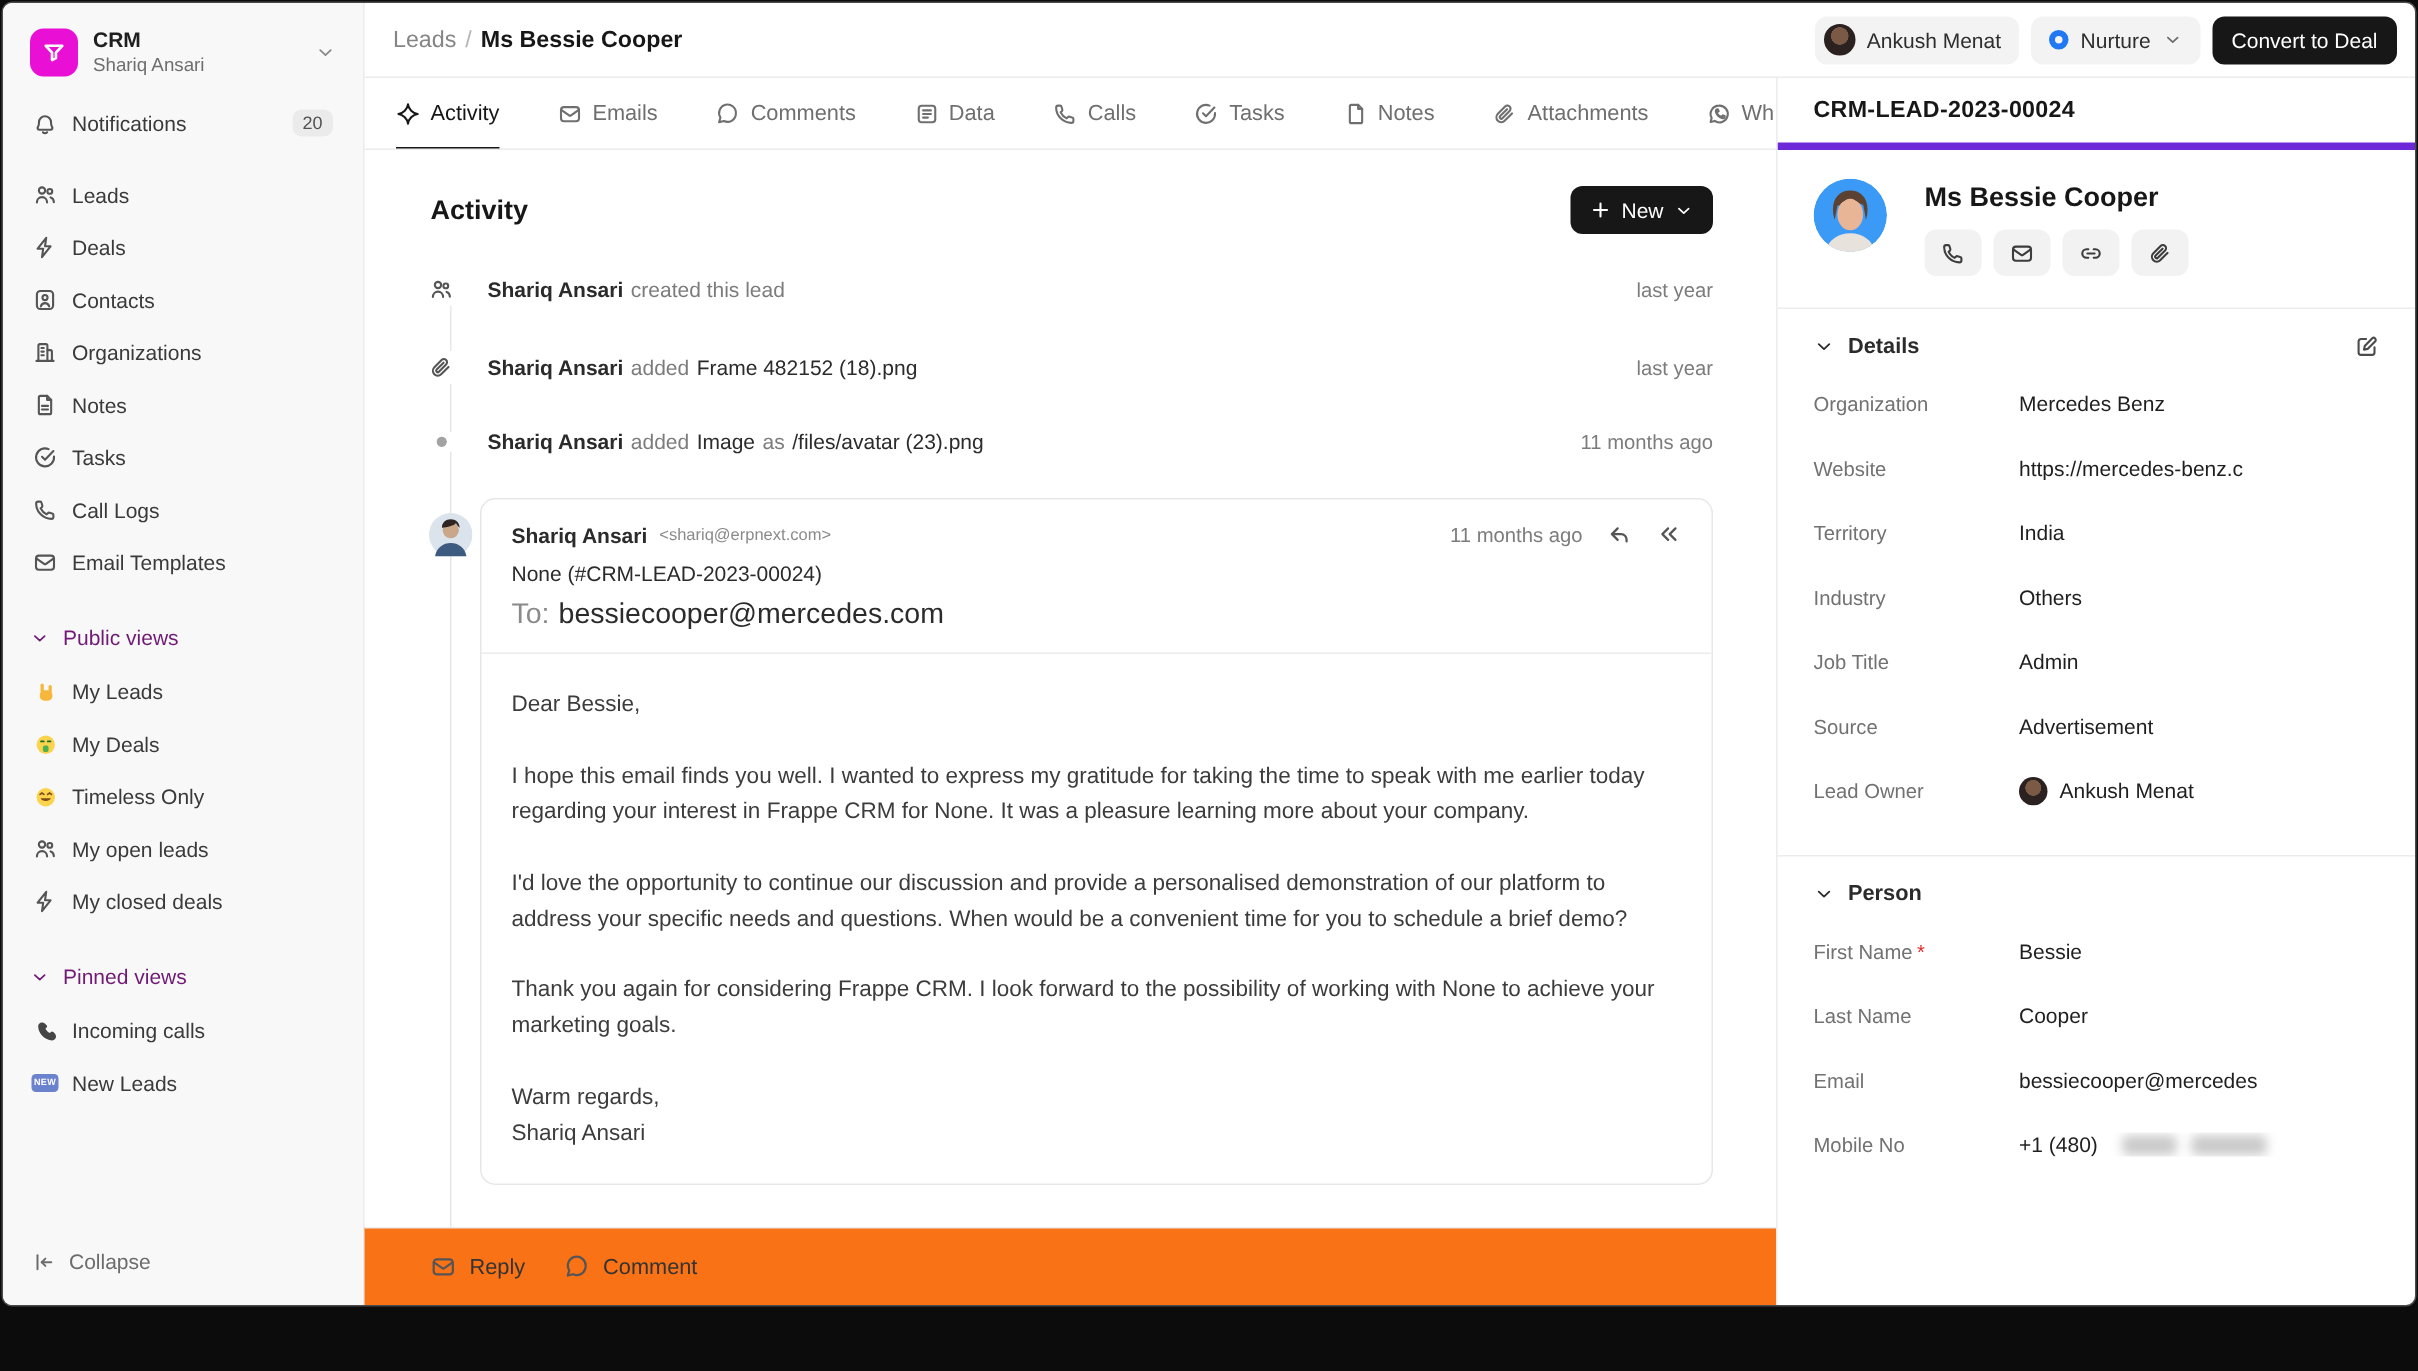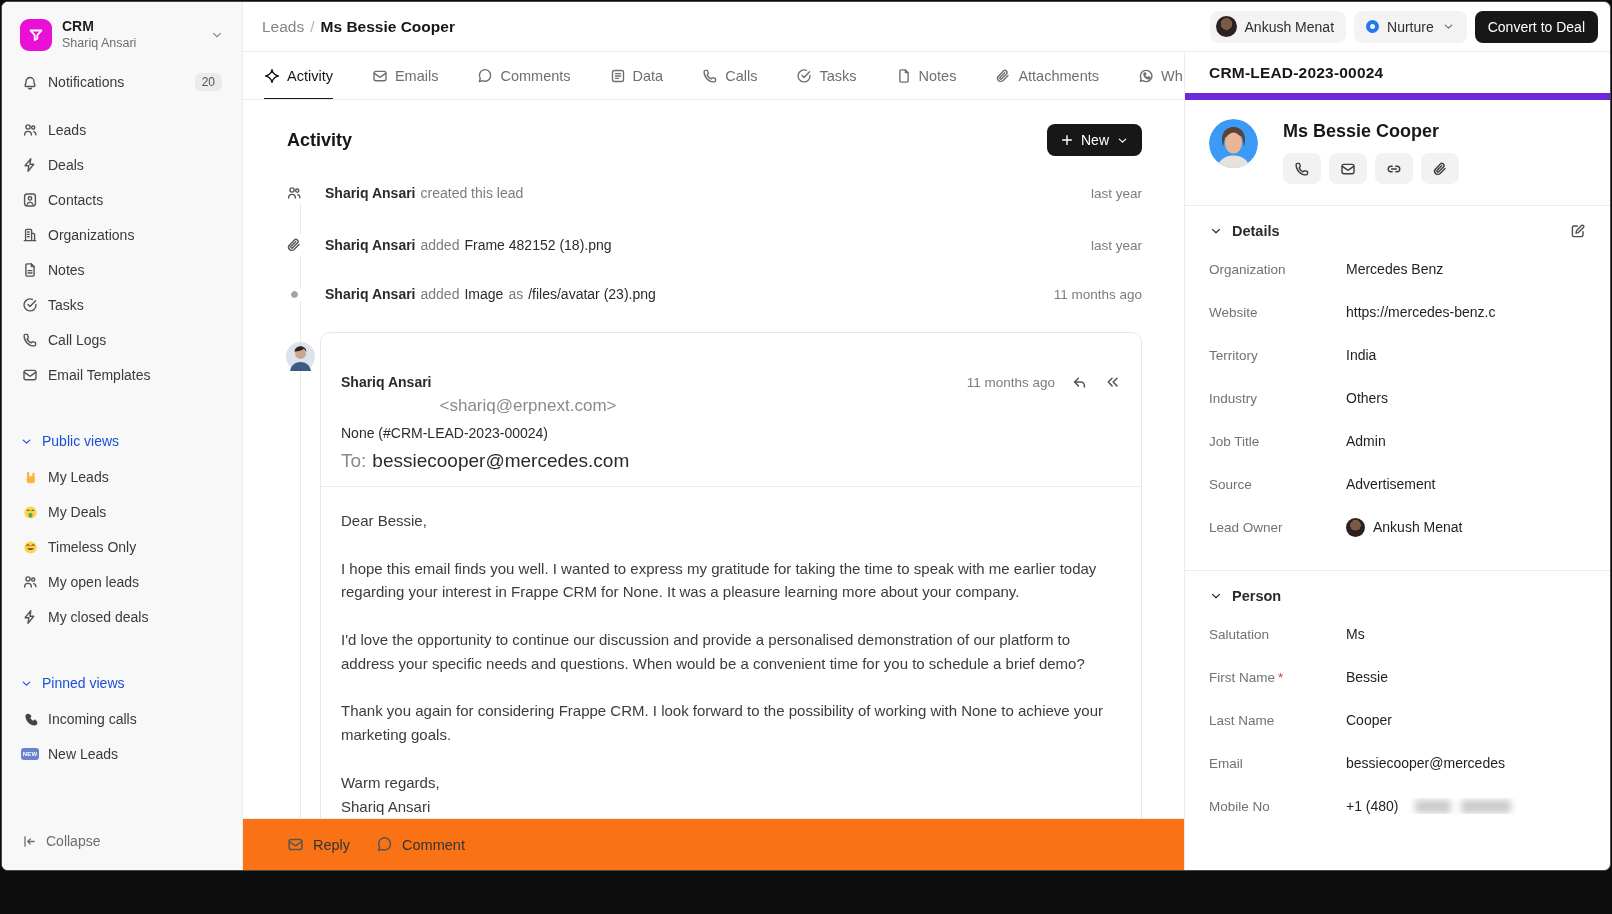--- a/index.html
+++ b/index.html
@@ -14,21 +14,21 @@
   .ws-logo { width:32px; height:32px; border-radius:9px; background:#e90fd4; display:flex; align-items:center; justify-content:center; color:#fff; }
   .ws-text { flex:1; line-height:1.25; }
   .ws-name { font-size:14px; font-weight:700; color:#1f1f1f; }
   .ws-user { font-size:12.5px; color:#6e6e6e; }
   .ws-chev { color:#8a8a8a; }
   .nav-item { display:flex; align-items:center; gap:10px; height:34px; padding:0 8px; border-radius:8px; font-size:14px; color:#3a3a3a; cursor:pointer; }
   .nav-item .nico { color:#555; display:flex; }
   .notif { margin-top:8px;justify-content:flex-end; }
   .badge { margin-left:auto; background:#ebebeb; color:#525252; font-size:12px; border-radius:6px; padding:2px 7px; }
   .nav-group { margin-top:14px; display:flex; flex-direction:column; gap:1px; }
-  .sec-head { display:flex; align-items:center; gap:9px; height:30px; margin-top:34px; padding:0 6px; font-size:14px; color:#1d4ed8; cursor:pointer; }
+  .sec-head { display:flex; align-items:center; gap:9px; height:30px; margin-top:18px; padding:0 6px; font-size:14px; color:#701a75; cursor:pointer; }
   .emoji-ic { width:16px; display:flex; justify-content:center; align-items:center; flex:none; }
   .new-ic { background:#6b82cc; color:#fff; font-size:6px; font-weight:700; border-radius:3px; padding:3px 2px; letter-spacing:.2px; }
   .collapse { position:absolute; left:12px; bottom:12px; display:flex; align-items:center; gap:9px; height:34px; padding:0 8px; font-size:14px; color:#6c6c6c; cursor:pointer; }
 
   
   .content { position:absolute; left:241px; top:0; right:0; bottom:0; display:flex; flex-direction:column; }
   .topbar { height:50px; border-bottom:1px solid #ececec; display:flex; align-items:center; padding:0 12px 0 19px; flex:none; }
   .crumb { font-size:15.5px; display:flex; gap:6px; align-items:center; }
   .crumb-parent { color:#858585; cursor:pointer; }
   .crumb-sep { color:#b5b5b5; }
@@ -63,39 +63,39 @@
   .fi-obj { color:#2b2b2b; font-weight:500; }
   .fi-time { margin-left:auto; color:#7c7c7c; font-size:13.5px; }
 
   
   .mailwrap { position:relative; display:flex; margin-top:6px; z-index:1; }
   .mail-av { position:absolute; left:-1px; top:10px; width:29px; height:29px; border-radius:50%; background:#fff; padding:0; z-index:2; }
   .mail-av svg { display:block; }
   .mailcard { margin-left:33px; flex:1; border:1px solid #e7e7e7; border-radius:10px; background:#fff; padding:15px 20px 22px; }
   .mc-top { display:flex; align-items:center; gap:8px; }
   .mc-sender { font-size:14px; font-weight:700; color:#2b2b2b; }
-  .mc-addr { font-size:17px; color:#8a8a8a;margin-top:48px; }
+  .mc-addr { font-size:11px; color:#8a8a8a; }
   .mc-right { margin-left:auto; display:flex; align-items:center; gap:16px; color:#555; }
   .mc-time { font-size:13.5px; color:#7c7c7c; }
   .mc-subject { margin-top:9px; font-size:14px; color:#2b2b2b; }
   .mc-to { margin-top:9px; font-size:19px; }
   .mc-to .lbl { color:#8a8a8a; margin-right:6px; }
   .mc-to .val { color:#2b2b2b; }
   .mc-div { height:1px; background:#ececec; margin:14px -20px 0; }
   .mc-body { margin-top:22px; font-size:15px; line-height:1.58; color:#3c3c3c; }
   .mc-body p { margin-bottom:24px; }
   .mc-body p:last-child { margin-bottom:0; }
 
   .footerbar { height:52px; border-top:1px solid #ececec; display:flex; align-items:center; gap:26px; padding:0 44px; flex:none; background:#f97316; }
   .fbtn { display:flex; align-items:center; gap:9px; font-size:14.5px; color:#333; cursor:pointer; }
   .fbtn .nico { color:#555; display:flex; }
 
   
   .panel { flex:1; border-left:1px solid #ececec; display:flex; flex-direction:column; overflow:hidden; }
-  .panel-title { height:48px; flex:none; border-bottom:7px solid #6d28d9; display:flex; align-items:center; padding:0 24px; font-size:15.5px; font-weight:700; color:#171717; letter-spacing:.2px; }
+  .panel-title { height:48px; flex:none; border-bottom:5px solid #6d28d9; display:flex; align-items:center; padding:0 24px; font-size:15.5px; font-weight:700; color:#171717; letter-spacing:.2px; }
   .profile { padding:19px 24px 21px; border-bottom:1px solid #ececec; display:flex; gap:25px; flex:none; }
   .avatar48 { width:49px; height:49px; border-radius:50%; overflow:hidden; flex:none; }
   .prof-name { font-size:18px; font-weight:700; color:#171717; margin-top:2px; }
   .prof-actions { display:flex; gap:8px; margin-top:11px; }
   .icon-btn { width:38px; height:31px; border-radius:8px; background:#f2f2f2; display:flex; align-items:center; justify-content:center; color:#3d3d3d; cursor:pointer; border:none; }
   .section { padding:17px 24px 22px; flex:none; }
   .section.person { border-top:1px solid #ececec; margin-top:8px; }
   .sec-title-row { display:flex; align-items:center; gap:9px; color:#2b2b2b; cursor:pointer; }
   .sec-title { font-size:14.5px; font-weight:700; }
   .sec-edit { margin-left:auto; color:#4b4b4b; cursor:pointer; display:flex; }
@@ -606,24 +606,20 @@
         </div>
 
         <div class="section person">
           <div class="sec-title-row">
             <svg class="ic" width="14" height="14" viewBox="0 0 16 16">
                 <path d="M4 6.2 8 10l4-3.8"></path>
               </svg>
             <span class="sec-title">Person</span>
           </div>
           <div class="frow">
-              <span class="f-lbl">Salutation</span>
-              <span class="f-val">Ms</span>
-            </div>
-          <div class="frow">
               <span class="f-lbl"><span>First Name</span><span class="f-req">*</span></span>
               <span class="f-val">Bessie</span>
             </div>
           <div class="frow">
               <span class="f-lbl">Last Name</span>
               <span class="f-val">Cooper</span>
             </div>
           <div class="frow">
               <span class="f-lbl">Email</span>
               <span class="f-val">bessiecooper@mercedes</span>

